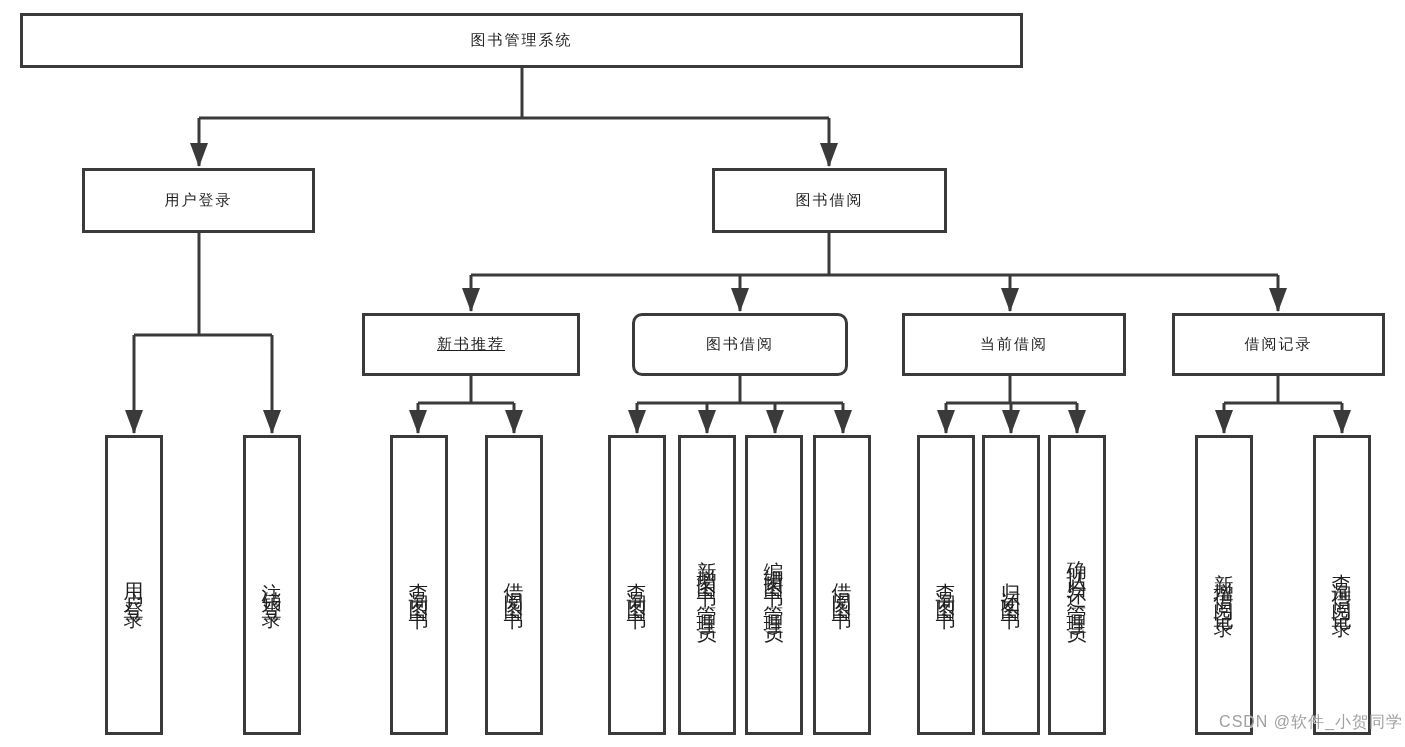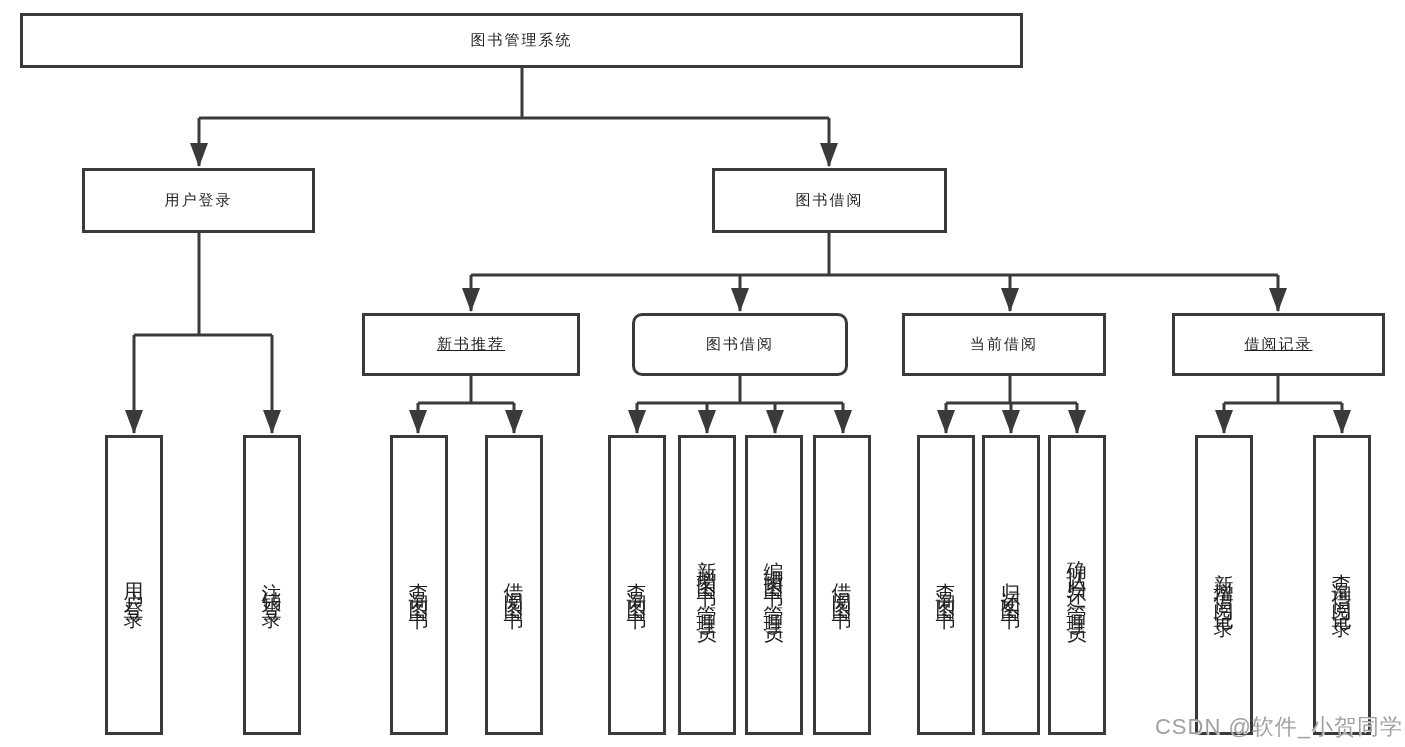--- a/index.html
+++ b/index.html
@@ -51,42 +51,42 @@
     line-height: 1;
   }
   
   .lvl1 { left: 20px;  top: 13px;  width: 1003px; height: 55px; }
   
   .n-user-login   { left: 82px;  top: 168px; width: 233px; height: 65px; }
   .n-book-mgmt    { left: 712px; top: 168px; width: 235px; height: 65px; }
   
   .n-newbook      { left: 362px;  top: 313px; width: 218px; height: 63px; text-decoration: underline; }
   .n-borrow       { left: 632px;  top: 313px; width: 216px; height: 63px; border-radius: 10px; }
-  .n-current      { left: 902px;  top: 313px; width: 204px; height: 63px; }
-  .n-records      { left: 1172px; top: 313px; width: 213px; height: 63px; text-decoration: underline; }
+  .n-current      { left: 902px;  top: 313px; width: 224px; height: 63px; }
+  .n-records      { left: 1172px; top: 313px; width: 213px; height: 63px; }
   
   .col { top: 435px; height: 300px; width: 58px; }
   .c1  { left: 105px;  }
   .c2  { left: 243px;  }
   .c3  { left: 390px;  }
   .c4  { left: 485px;  }
   .c5  { left: 608px;  }
   .c6  { left: 678px;  }
   .c7  { left: 745px;  }
   .c8  { left: 813px;  }
   .c9  { left: 917px;  }
   .c10 { left: 982px;  }
   .c11 { left: 1048px; }
   .c12 { left: 1195px; }
   .c13 { left: 1313px; }
   #watermark {
     position: absolute;
     right: 2px;
     top: 712px;
-    font-size: 22px;
+    font-size: 16px;
     color: #a0a0a0;
     letter-spacing: 1px;
     text-shadow: 1px 1px 0 rgba(255,255,255,0.8);
     white-space: nowrap;
   }
 </style>
 </head>
 <body>
 
 <div id="canvas">

